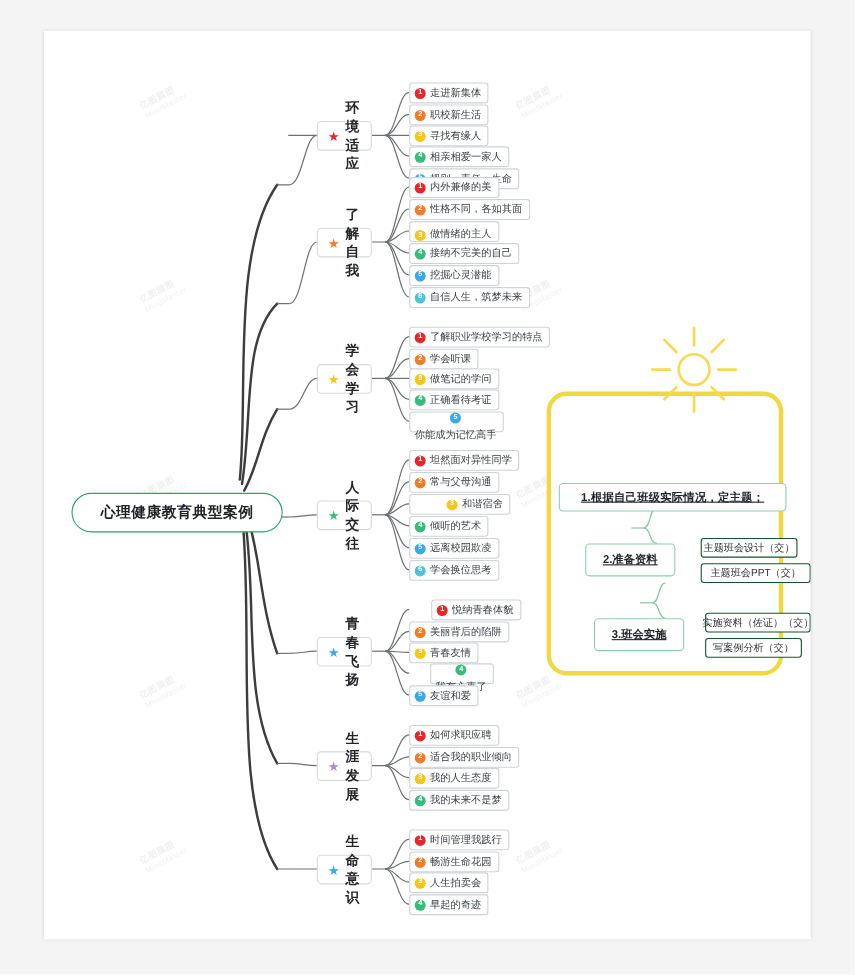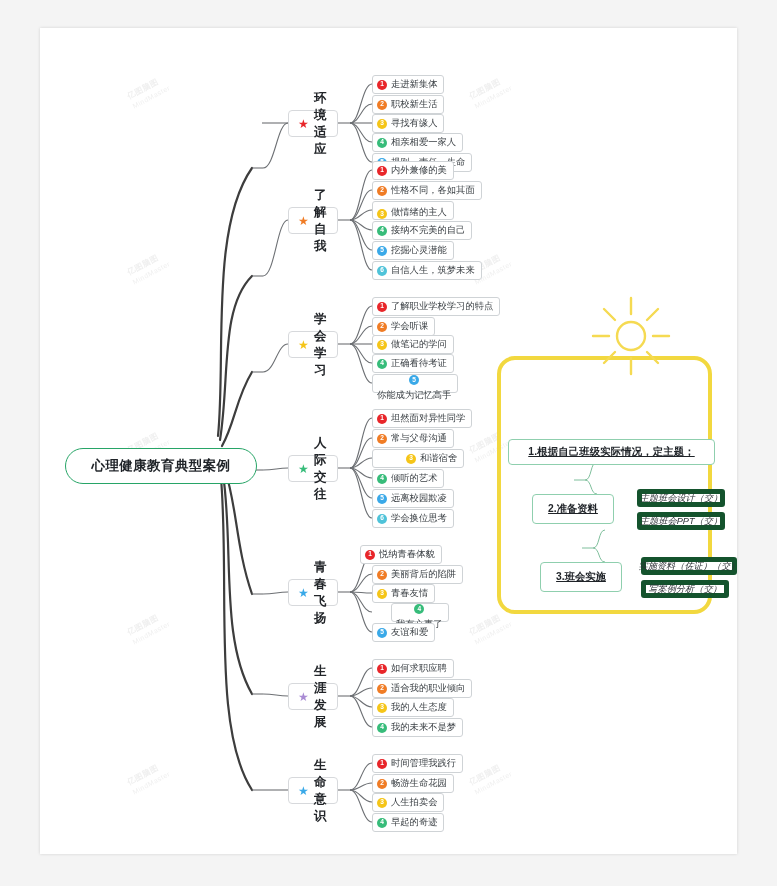--- a/index.html
+++ b/index.html
@@ -152,34 +152,33 @@
     z-index: 4;
     white-space: nowrap;
     text-decoration: underline;
   }
   #task1 { left: 468px; top: 411px; width: 207px; height: 26px; justify-content: center; letter-spacing: .2px; }
   #task2 { left: 492px; top: 466px; width: 82px;  height: 30px; justify-content: center; }
   #task3 { left: 500px; top: 534px; width: 82px;  height: 30px; justify-content: center; }
 
   .subtask {
     position: absolute;
-    border: 5px solid #14532d;
+    border: 1px solid #14532d;
     border-radius: 3px;
     background: #ffffff;
     display: flex; align-items: center; justify-content: center;
     font-size: 9.2px;
     color: #2d3237;
     height: 18px;
     box-sizing: border-box;
     z-index: 4;
     white-space: nowrap;
-    font-style: italic;
   }
   #sub2a { left: 597px; top: 461px; width: 88px; }
-  #sub2b { left: 597px; top: 484px; width: 88px; }
+  #sub2b { left: 597px; top: 484px; width: 100px; }
   #sub3a { left: 601px; top: 529px; width: 96px; }
   #sub3b { left: 601px; top: 552px; width: 88px; }
 
   #sun { position: absolute; left: 549px; top: 266px; z-index: 3; }
 </style>
 </head>
 <body>
 
 <div id="page">
   <div id="canvas">
@@ -404,21 +403,21 @@
       </div>
     <div class="leaf" style="left:332px; top:481px;">
       <span class="badge" style="background:#4fc3d9">6</span>
       <span>学会换位思考</span>
       </div>
 
     <div class="topic" style="left:248px; top:551px; width:50px;">
       <span class="star" style="color:#3aa9e8">★</span>
       <span>青春飞扬</span>
     </div>
-    <div class="leaf" style="left:320px; top:517px;">
+    <div class="leaf" style="left:352px; top:517px;">
       <span class="badge" style="background:#e8262a">1</span>
       <span>悦纳青春体貌</span>
       </div>
     <div class="leaf" style="left:332px; top:537px;">
       <span class="badge" style="background:#f07c25">2</span>
       <span>美丽背后的陷阱</span>
       </div>
     <div class="leaf" style="left:332px; top:556px;">
       <span class="badge" style="background:#f5c518">3</span>
       <span>青春友情</span>

